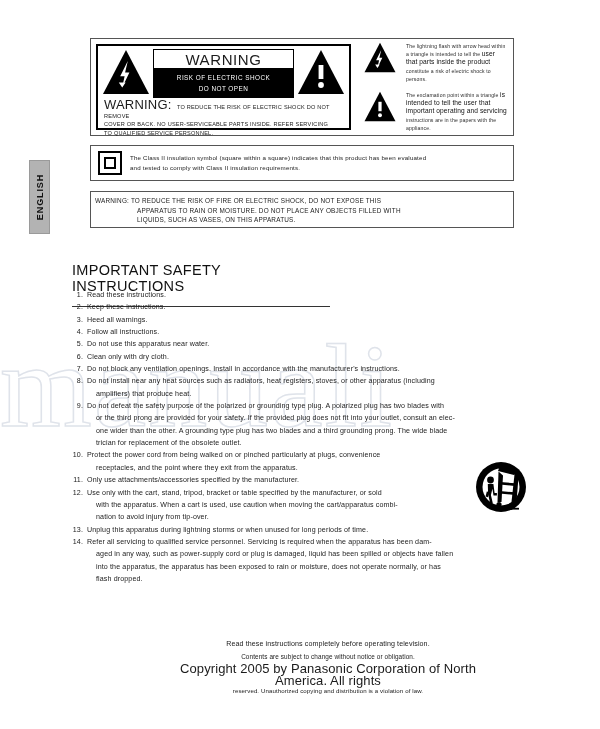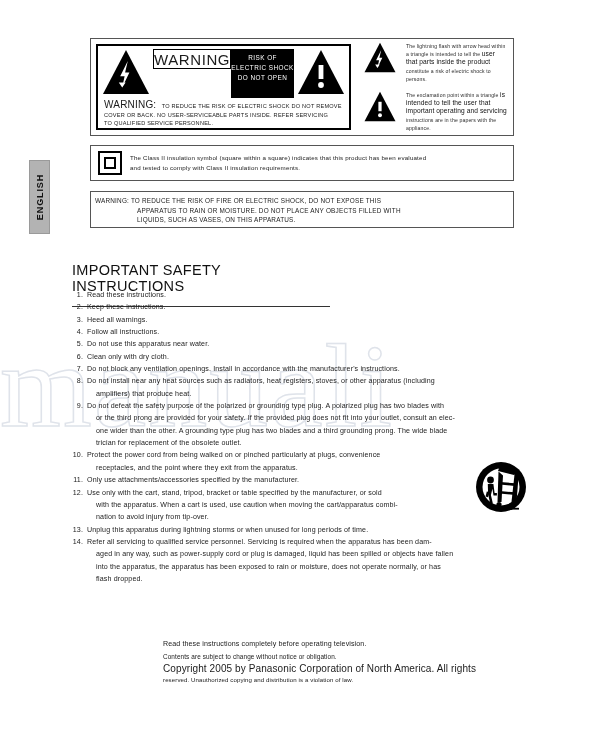--- a/index.html
+++ b/index.html
@@ -84,21 +84,21 @@
   .warn-top {
     display: flex;
     align-items: stretch;
     height: 52px;
     padding: 3px 4px 0 4px;
     box-sizing: border-box;
   }
   .warn-center {
     flex: 1;
     display: flex;
-    flex-direction: row;
+    flex-direction: column;
     padding: 0 3px;
     justify-content: flex-start;
   }
   .warn-word {
     border: 1px solid #000;
     text-align: center;
     font-size: 15px;
     letter-spacing: 0.6px;
     line-height: 19px;
     height: 20px;
@@ -115,21 +115,21 @@
     flex: 1;
   }
   .warn-risk div + div { margin-top: 1px; }
   .warn-body {
     font-size: 5.6px;
     line-height: 8.6px;
     letter-spacing: 0.22px;
     padding: 3px 5px 0 6px;
   }
   .warn-body .lead {
-    font-size: 10px;
+    font-size: 13px;
     letter-spacing: 0.2px;
   }
 
   
   .tri {
     position: relative;
     display: inline-block;
   }
   .tri svg { display: block; }
 
@@ -264,33 +264,34 @@
     width: 62px;
     height: 62px;
   }
 
   
   .footer {
     position: absolute;
     left: 163px;
     top: 638px;
     width: 330px;
+    text-align: center;
   }
   .footer .f1 {
     font-size: 7.1px;
     line-height: 12.6px;
     letter-spacing: 0.1px;
   }
   .footer .f2 {
     font-size: 6.4px;
     line-height: 12.6px;
     letter-spacing: 0.1px;
   }
   .footer .f3 {
-    font-size: 10px;
+    font-size: 13px;
     line-height: 11.4px;
     letter-spacing: 0.1px;
   }
   .footer .f4 {
     font-size: 6.1px;
     line-height: 10px;
     letter-spacing: 0.1px;
   }
 </style>
 </head>

